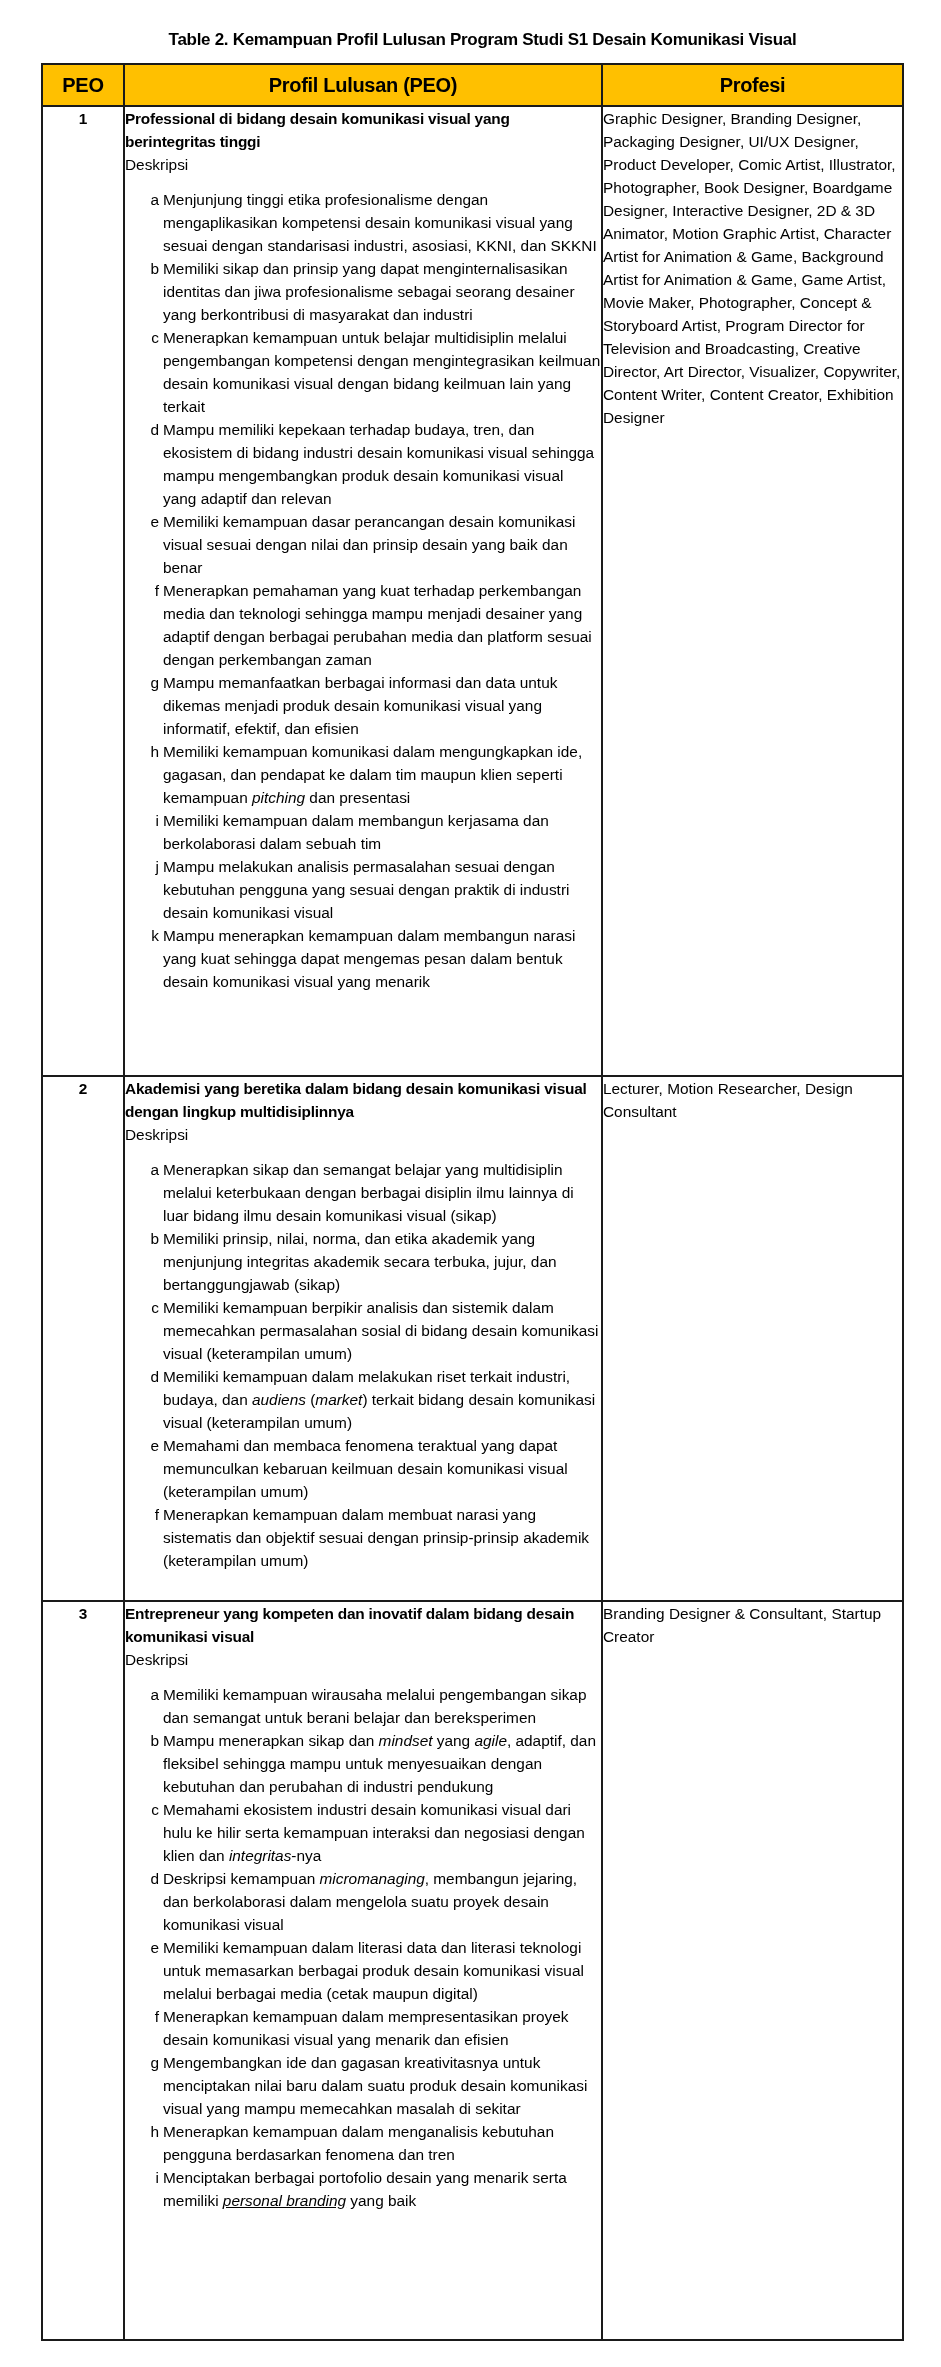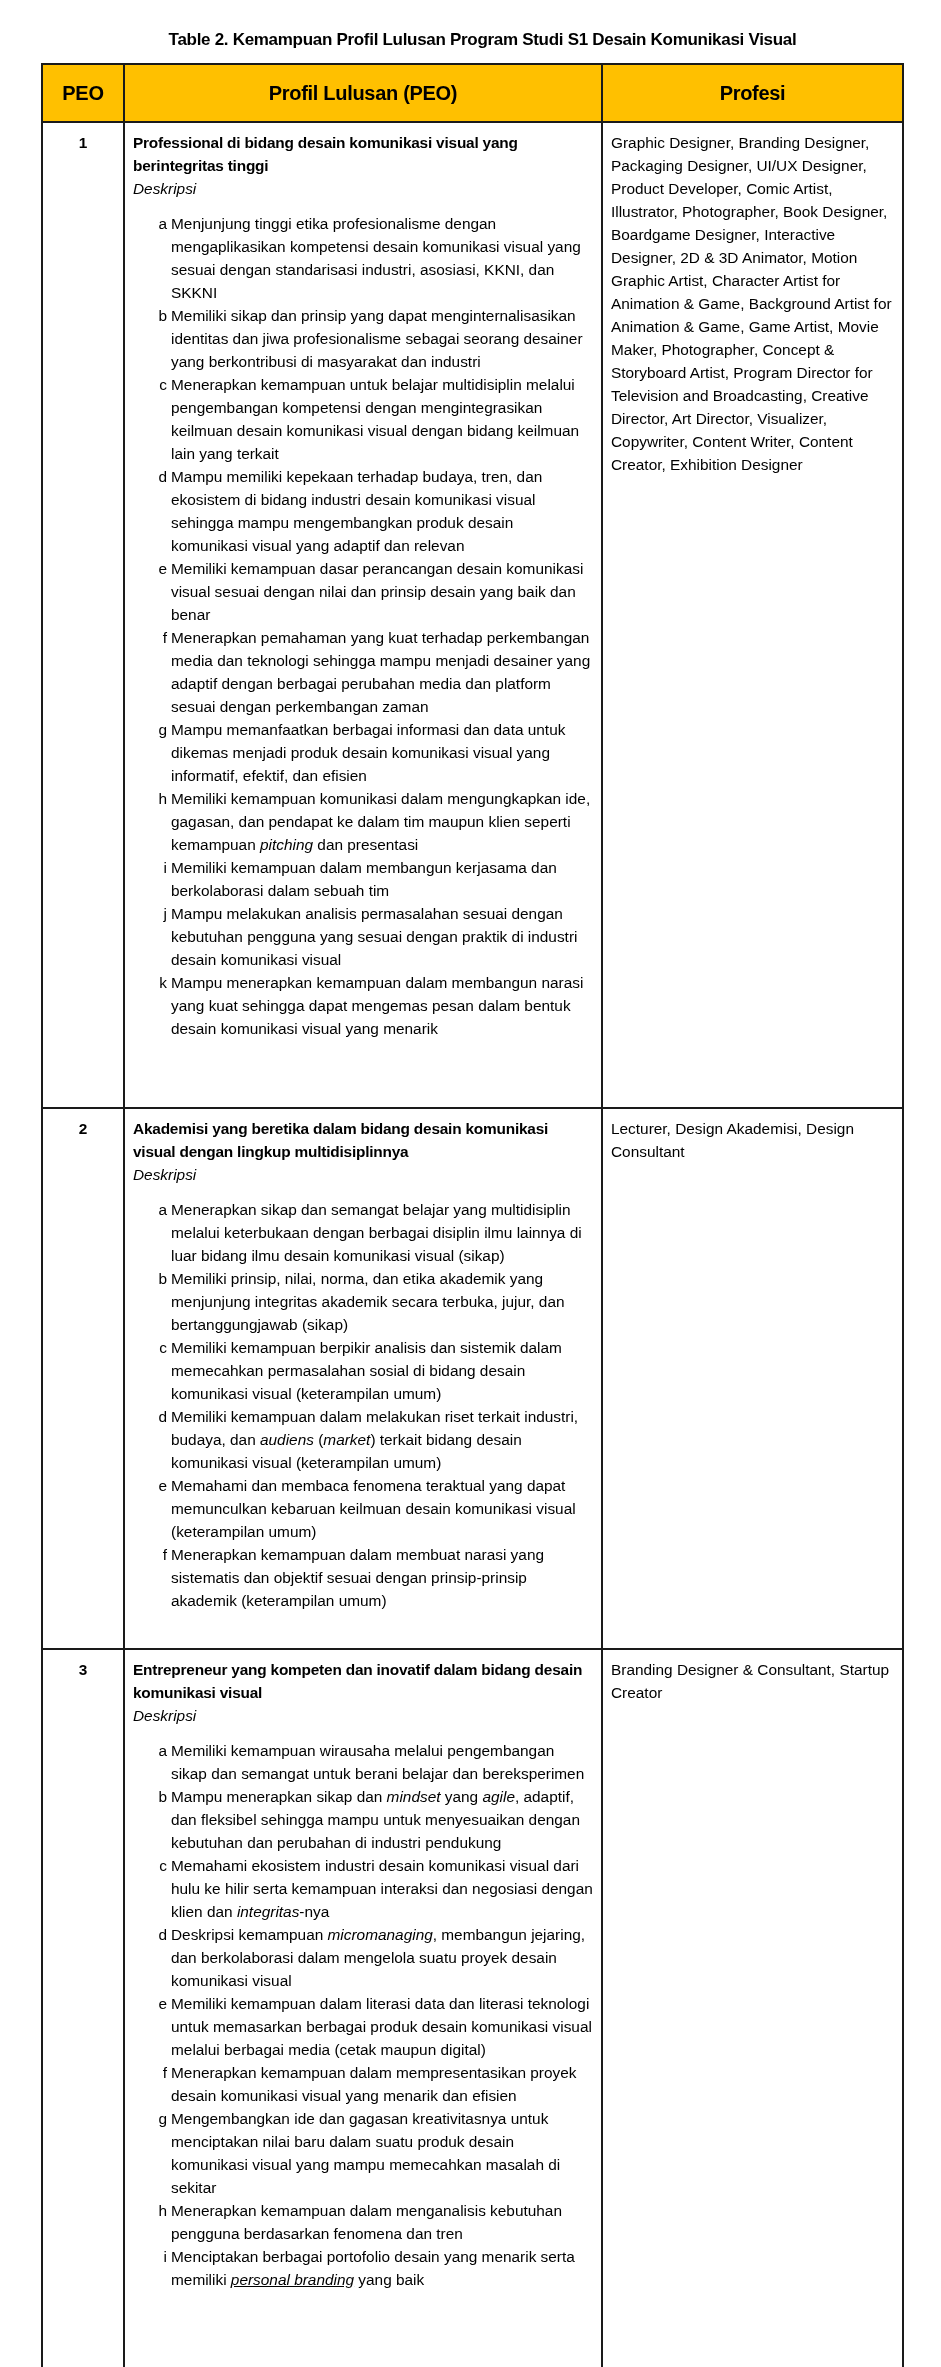--- a/index.html
+++ b/index.html
@@ -6,31 +6,31 @@
   body { width: 941px; height: 2367px; position: relative; font-family: "Liberation Sans", sans-serif; color: #000; }
   .title {
     position: absolute; left: 0; top: 30px; width: 941px; text-align: center;
     font-weight: bold; font-size: 17px; letter-spacing: -0.3px; margin-left: 12px;
   }
   table.peo {
     position: absolute; left: 41px; top: 63px; width: 861px;
     border-collapse: collapse; table-layout: fixed;
     font-size: 15.4px; line-height: 23px;
   }
-  table.peo th, table.peo td { border: 2px solid #1a1a1a; vertical-align: top; padding: 8px; }
+  table.peo th, table.peo td { border: 2px solid #1a1a1a; vertical-align: top; padding: 0; }
   table.peo thead th {
     background: #ffc000; height: 40px; font-size: 20px; font-weight: bold; text-align: center; vertical-align: middle;
     letter-spacing: -0.3px;
   }
   col.c1 { width: 82px; } col.c2 { width: 478px; } col.c3 { width: 301px; }
   td.num { text-align: center; font-weight: bold; padding-top: 1px; }
   td.prof { padding: 1px 2px 0 2px; border-radius: 23px; }
   td.job { padding: 1px 2px 0 3px; }
   .ptitle { font-weight: bold; letter-spacing: -0.2px; }
-  .desk { font-style: italic; margin-bottom: 12px; }
+  .desk { margin-bottom: 12px; }
   ol.items { list-style: none; margin: 0; padding: 0; }
   ol.items li { position: relative; padding-left: 38px; }
   ol.items li .lbl { position: absolute; left: 0; width: 34px; text-align: right; }
   .row1 td { height: 968px; }
   .row2 td { height: 523px; }
   .row3 td { height: 737px; }
   em { }
   .u { text-decoration: underline; font-style: italic; }
 </style>
 </head>
@@ -80,21 +80,21 @@
           <div class="desk">Deskripsi</div>
           <ol class="items">
             <li><span class="lbl">a</span><span>Menerapkan sikap dan semangat belajar yang multidisiplin melalui keterbukaan dengan berbagai disiplin ilmu lainnya di luar bidang ilmu desain komunikasi visual (sikap)</span></li>
             <li><span class="lbl">b</span><span>Memiliki prinsip, nilai, norma, dan etika akademik yang menjunjung integritas akademik secara terbuka, jujur, dan bertanggungjawab (sikap)</span></li>
             <li><span class="lbl">c</span><span>Memiliki kemampuan berpikir analisis dan sistemik dalam memecahkan permasalahan sosial di bidang desain komunikasi visual (keterampilan umum)</span></li>
             <li><span class="lbl">d</span><span>Memiliki kemampuan dalam melakukan riset terkait industri, budaya, dan </span><em>audiens</em><span> (</span><em>market</em><span>) terkait bidang desain komunikasi visual (keterampilan umum)</span></li>
             <li><span class="lbl">e</span><span>Memahami dan membaca fenomena teraktual yang dapat memunculkan kebaruan keilmuan desain komunikasi visual (keterampilan umum)</span></li>
             <li><span class="lbl">f</span><span>Menerapkan kemampuan dalam membuat narasi yang sistematis dan objektif sesuai dengan prinsip-prinsip akademik (keterampilan umum)</span></li>
           </ol>
         </td>
-        <td class="job">Lecturer, Design Akademisi, Design Consultant</td>
+        <td class="job">Lecturer, Motion Researcher, Design Consultant</td>
       </tr>
       <tr class="row3">
         <td class="num">3</td>
         <td class="prof">
           <div class="ptitle">Entrepreneur yang kompeten dan inovatif dalam bidang desain komunikasi visual</div>
           <div class="desk">Deskripsi</div>
           <ol class="items">
             <li><span class="lbl">a</span><span>Memiliki kemampuan wirausaha melalui pengembangan sikap dan semangat untuk berani belajar dan bereksperimen</span></li>
             <li><span class="lbl">b</span><span>Mampu menerapkan sikap dan </span><em>mindset</em><span> yang </span><em>agile</em><span>, adaptif, dan fleksibel sehingga mampu untuk menyesuaikan dengan kebutuhan dan perubahan di industri pendukung</span></li>
             <li><span class="lbl">c</span><span>Memahami ekosistem industri desain komunikasi visual dari hulu ke hilir serta kemampuan interaksi dan negosiasi dengan klien dan </span><em>integritas</em><span>-nya</span></li>

